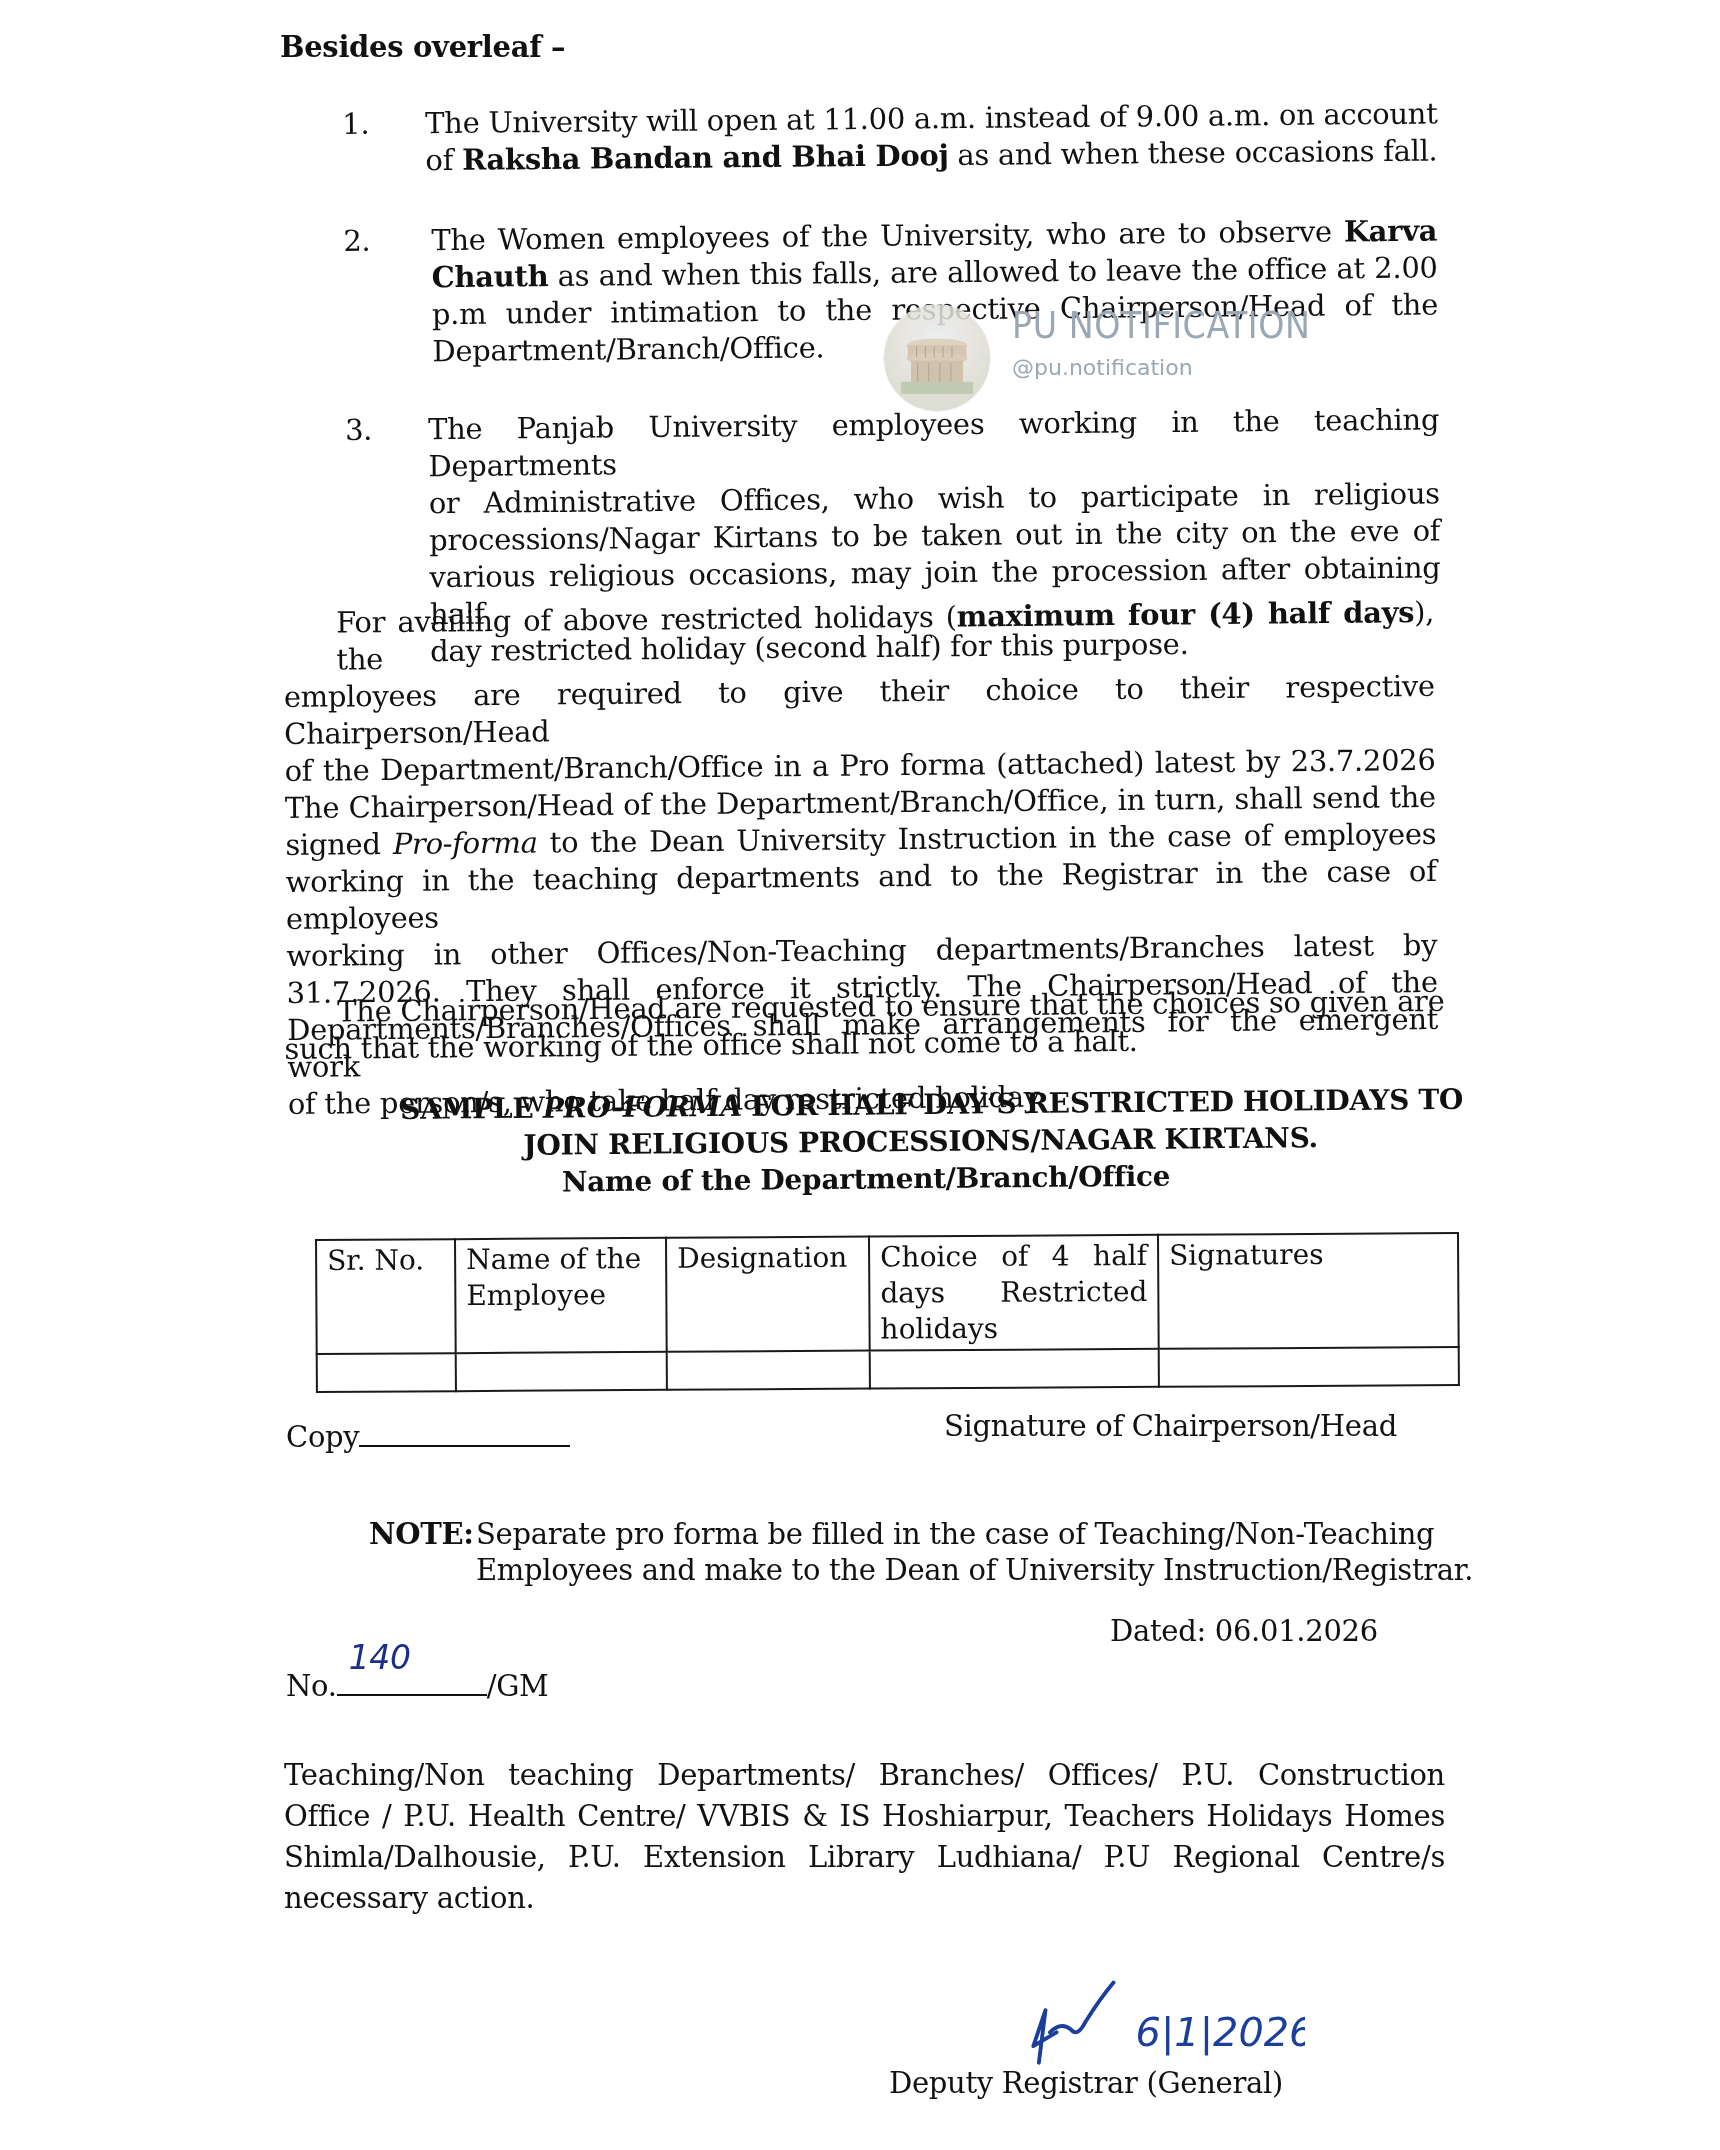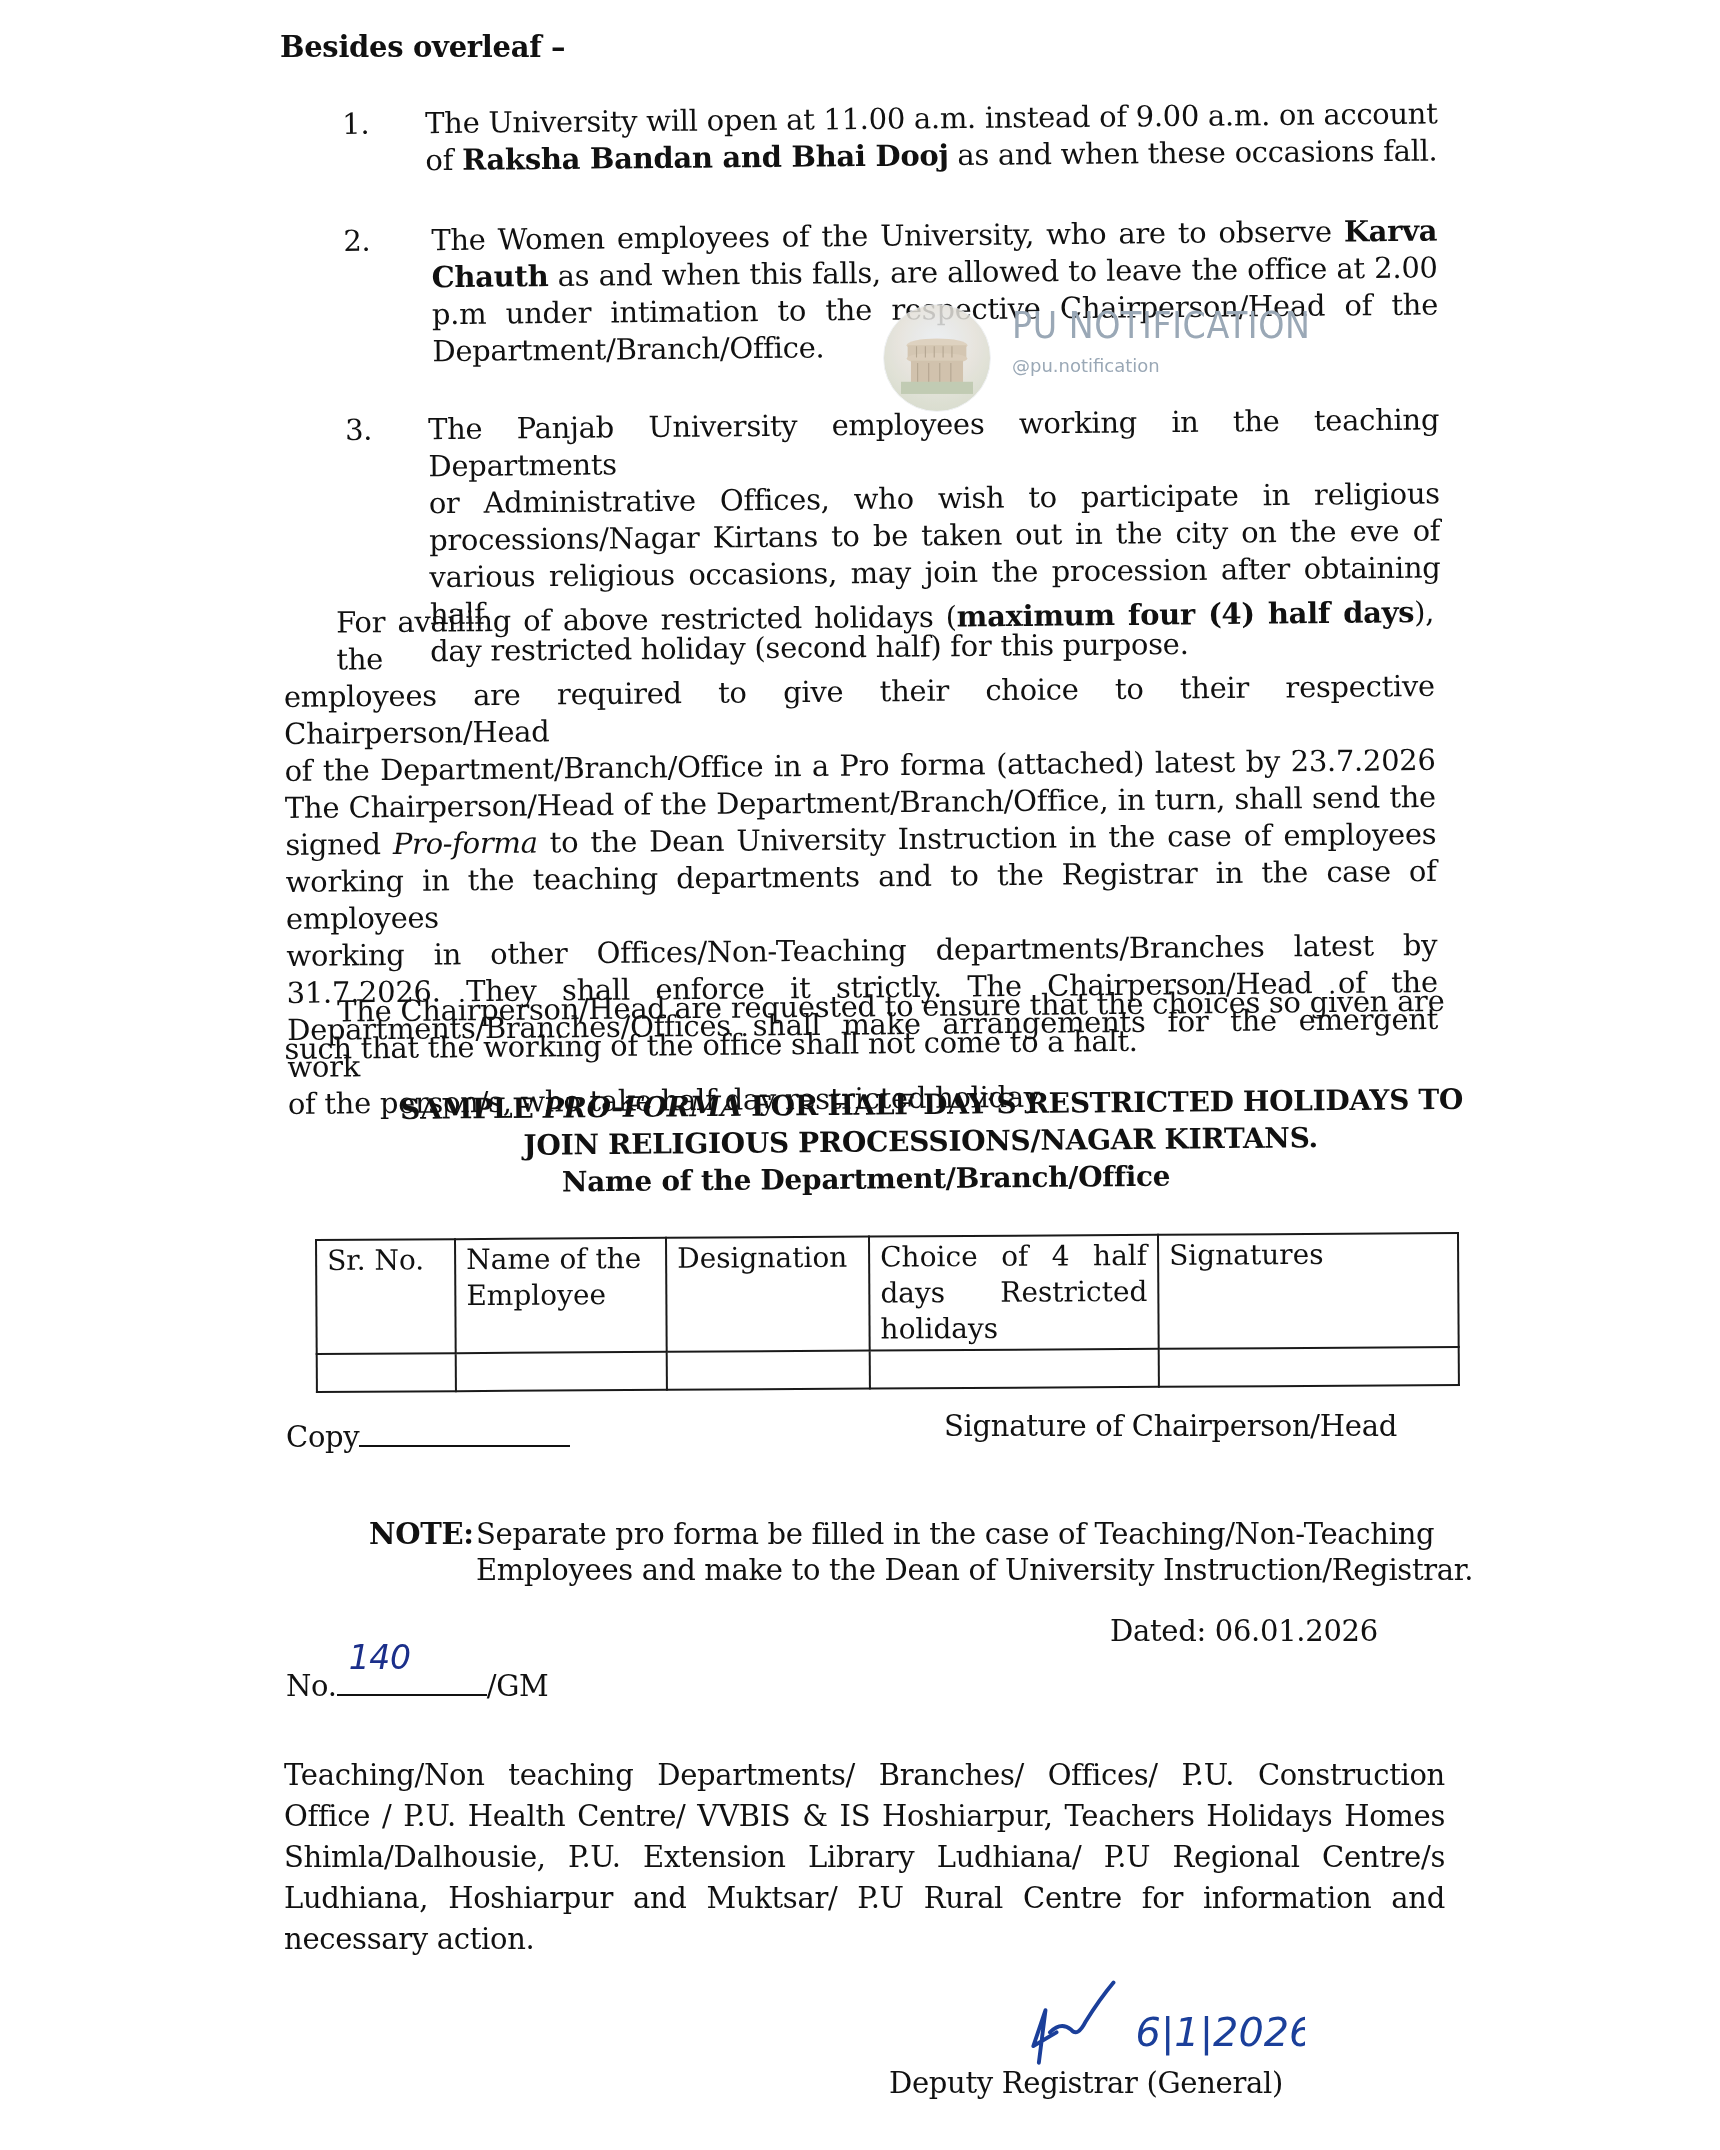--- a/index.html
+++ b/index.html
@@ -15,21 +15,21 @@
   
   .tilt { transform-origin: left top; transform: rotate(-0.55deg); }
 
   
   .wm-circle { width: 106px; height: 106px; border-radius: 50%;
     background: radial-gradient(circle at 50% 35%, #e9edf2 0%, #e3e0d8 45%, #d5d9c9 75%, #cfd6c4 100%);
     border: 1.7px solid #eef0f3; opacity: 0.85; overflow: hidden; }
   .wm-tower { position: absolute; left: 16.7px; top: 28px; width: 72px; height: 61px; }
   .wm-title { font-family: "DejaVu Sans", "Liberation Sans", sans-serif; font-size: 37px;
     color: #9aa8b6; letter-spacing: 0.6px; font-stretch: condensed; }
-  .wm-handle { font-family: "DejaVu Sans", "Liberation Sans", sans-serif; font-size: 18px; color: #9aa8b6; }
+  .wm-handle { font-family: "DejaVu Sans", "Liberation Sans", sans-serif; font-size: 22px; color: #9aa8b6; }
 
   table.proforma { border-collapse: collapse; font-size: 28px; line-height: 36px; }
   table.proforma td { border: 2.2px solid #1a1a1a; vertical-align: top; padding: 2.2px 10px; }
   table.proforma tr.hdr td { height: 107px; }
   table.proforma tr.blank td { height: 31px; }
 
   .handwrite { font-family: "DejaVu Sans", sans-serif; color: #1b2f8a; font-style: italic; }
   .underline { display: inline-block; border-bottom: 2.8px solid #111; }
 </style>
 </head>
@@ -151,21 +151,20 @@
 
 <div class="abs txt" style="left:286px; top:1661px;">
   <span>No.</span><span class="underline" style="width:150px; text-align:center; position:relative; height:33px; vertical-align:baseline;"><span class="handwrite" style="font-size:33px; position:absolute; left:12px; top:-22px;">140</span></span><span>/GM</span>
 </div>
 <div class="abs txt" style="left:1086px; top:1613px;margin-left:24px;">Dated: 06.01.2026</div>
 
 <div class="abs" style="left:284px; top:1755px; width:1161px;">
   <div class="txt justall" style="line-height:41px;">Teaching/Non teaching Departments/ Branches/ Offices/ P.U. Construction</div>
   <div class="txt justall" style="line-height:41px;">Office / P.U. Health Centre/ VVBIS &amp; IS Hoshiarpur, Teachers Holidays Homes</div>
   <div class="txt justall" style="line-height:41px;">Shimla/Dalhousie, P.U. Extension Library Ludhiana/ P.U Regional Centre/s</div>
-  <div class="txt justall" style="line-height:41px;">Ludhiana, Hoshiarpur and Muktsar/ P.U Rural Centre for information and</div>
   <div class="txt" style="line-height:41px;">necessary action.</div>
 </div>
 
 <svg class="abs" style="left:1016px; top:1977px;" width="289" height="94" viewBox="0 0 520 170">
   <g fill="none" stroke="#1b3f9a" stroke-width="7" stroke-linecap="round" stroke-linejoin="round">
     <path d="M40 155 L52 60 L30 125 Q55 110 72 100"></path>
     <path d="M60 100 Q80 80 98 95 Q110 110 125 80 Q150 40 175 10"></path>
   </g>
   <text x="215" y="125" font-family="DejaVu Sans, sans-serif" font-style="italic" font-size="72" fill="#1b3f9a">6|1|2026</text>
 </svg>

